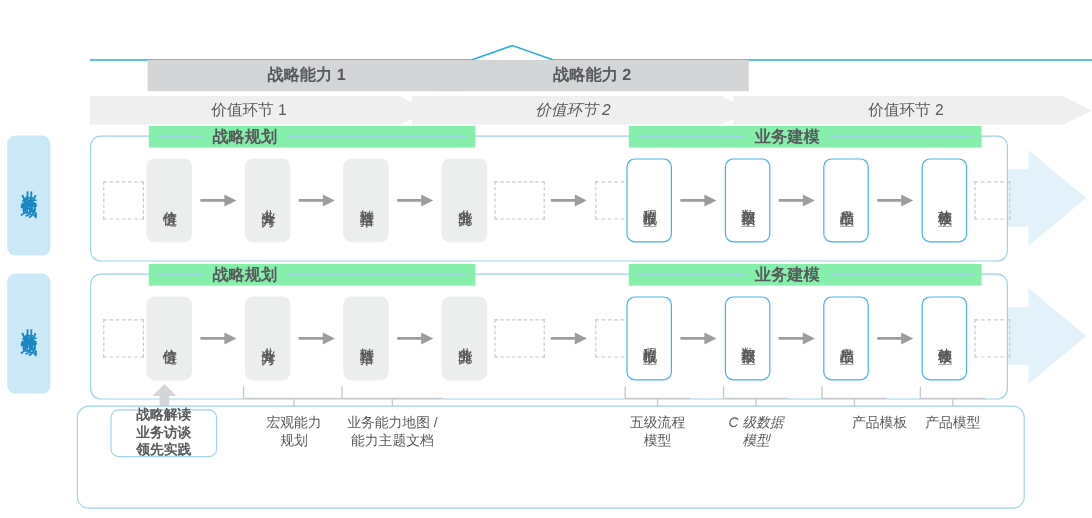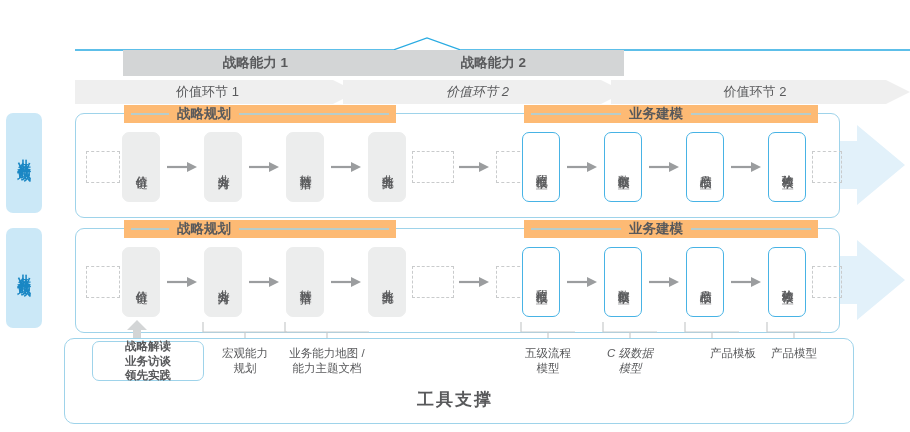--- a/index.html
+++ b/index.html
@@ -56,21 +56,21 @@
     position:absolute;left:75px;width:765px;height:105px;
     border:1.3px solid #9ed3ea;border-radius:9px;background:#ffffff;
     box-sizing:border-box;
   }
   .lane-arrow{position:absolute;left:75px;width:835px;height:105px;pointer-events:none;}
 
   .sec-title{
     position:absolute;top:-9px;height:18px;
     display:flex;align-items:center;gap:8px;
     font-size:13.5px;font-weight:bold;color:#58595b;
-    background:#fdba74;padding:0 7px;white-space:nowrap;
+    background:#86efac;padding:0 7px;white-space:nowrap;
   }
 
   .node{
     position:absolute;top:18px;width:38px;height:70px;
     border-radius:7px;
     display:flex;align-items:center;justify-content:center;
     font-size:12px;line-height:1.12;color:#58595b;
     text-align:center;
     box-sizing:border-box;
   }
@@ -88,21 +88,21 @@
   .tool-panel{
     position:absolute;left:64px;top:338px;width:790px;height:86px;
     border:1.3px solid #9ed3ea;border-radius:10px;box-sizing:border-box;
     background:#ffffff;
   }
   .tool-title{
     position:absolute;left:0;top:388px;width:910px;text-align:center;
     font-size:17px;font-weight:bold;color:#58595b;letter-spacing:2px;
   }
   .tip-box{
-    position:absolute;left:92px;top:341px;width:112px;height:40px;
+    position:absolute;left:92px;top:341px;width:89px;height:40px;
     border:1.2px solid #9ed3ea;border-radius:7px;background:#ffffff;
     display:flex;flex-direction:column;align-items:center;justify-content:center;
     font-size:11.5px;line-height:1.25;color:#58595b;font-weight:bold;
     box-sizing:border-box;
   }
   .tool-lbl{
     position:absolute;text-align:center;font-size:11.5px;line-height:1.3;
     color:#58595b;
   }
   .brackets{position:absolute;left:0;top:318px;width:910px;height:26px;}
@@ -362,15 +362,14 @@
     <div>C 级数据</div>
     <div>模型</div>
   </div>
   <div class="tool-lbl" style="left:668px;top:346px;width:88px;text-align:right;">
     <div>产品模板</div>
   </div>
   <div class="tool-lbl" style="left:750px;top:346px;width:88px;">
     <div>产品模型</div>
   </div>
 
-  <div class="tool-title">工具支撑</div>
 
 </div>
 
 </body></html>

